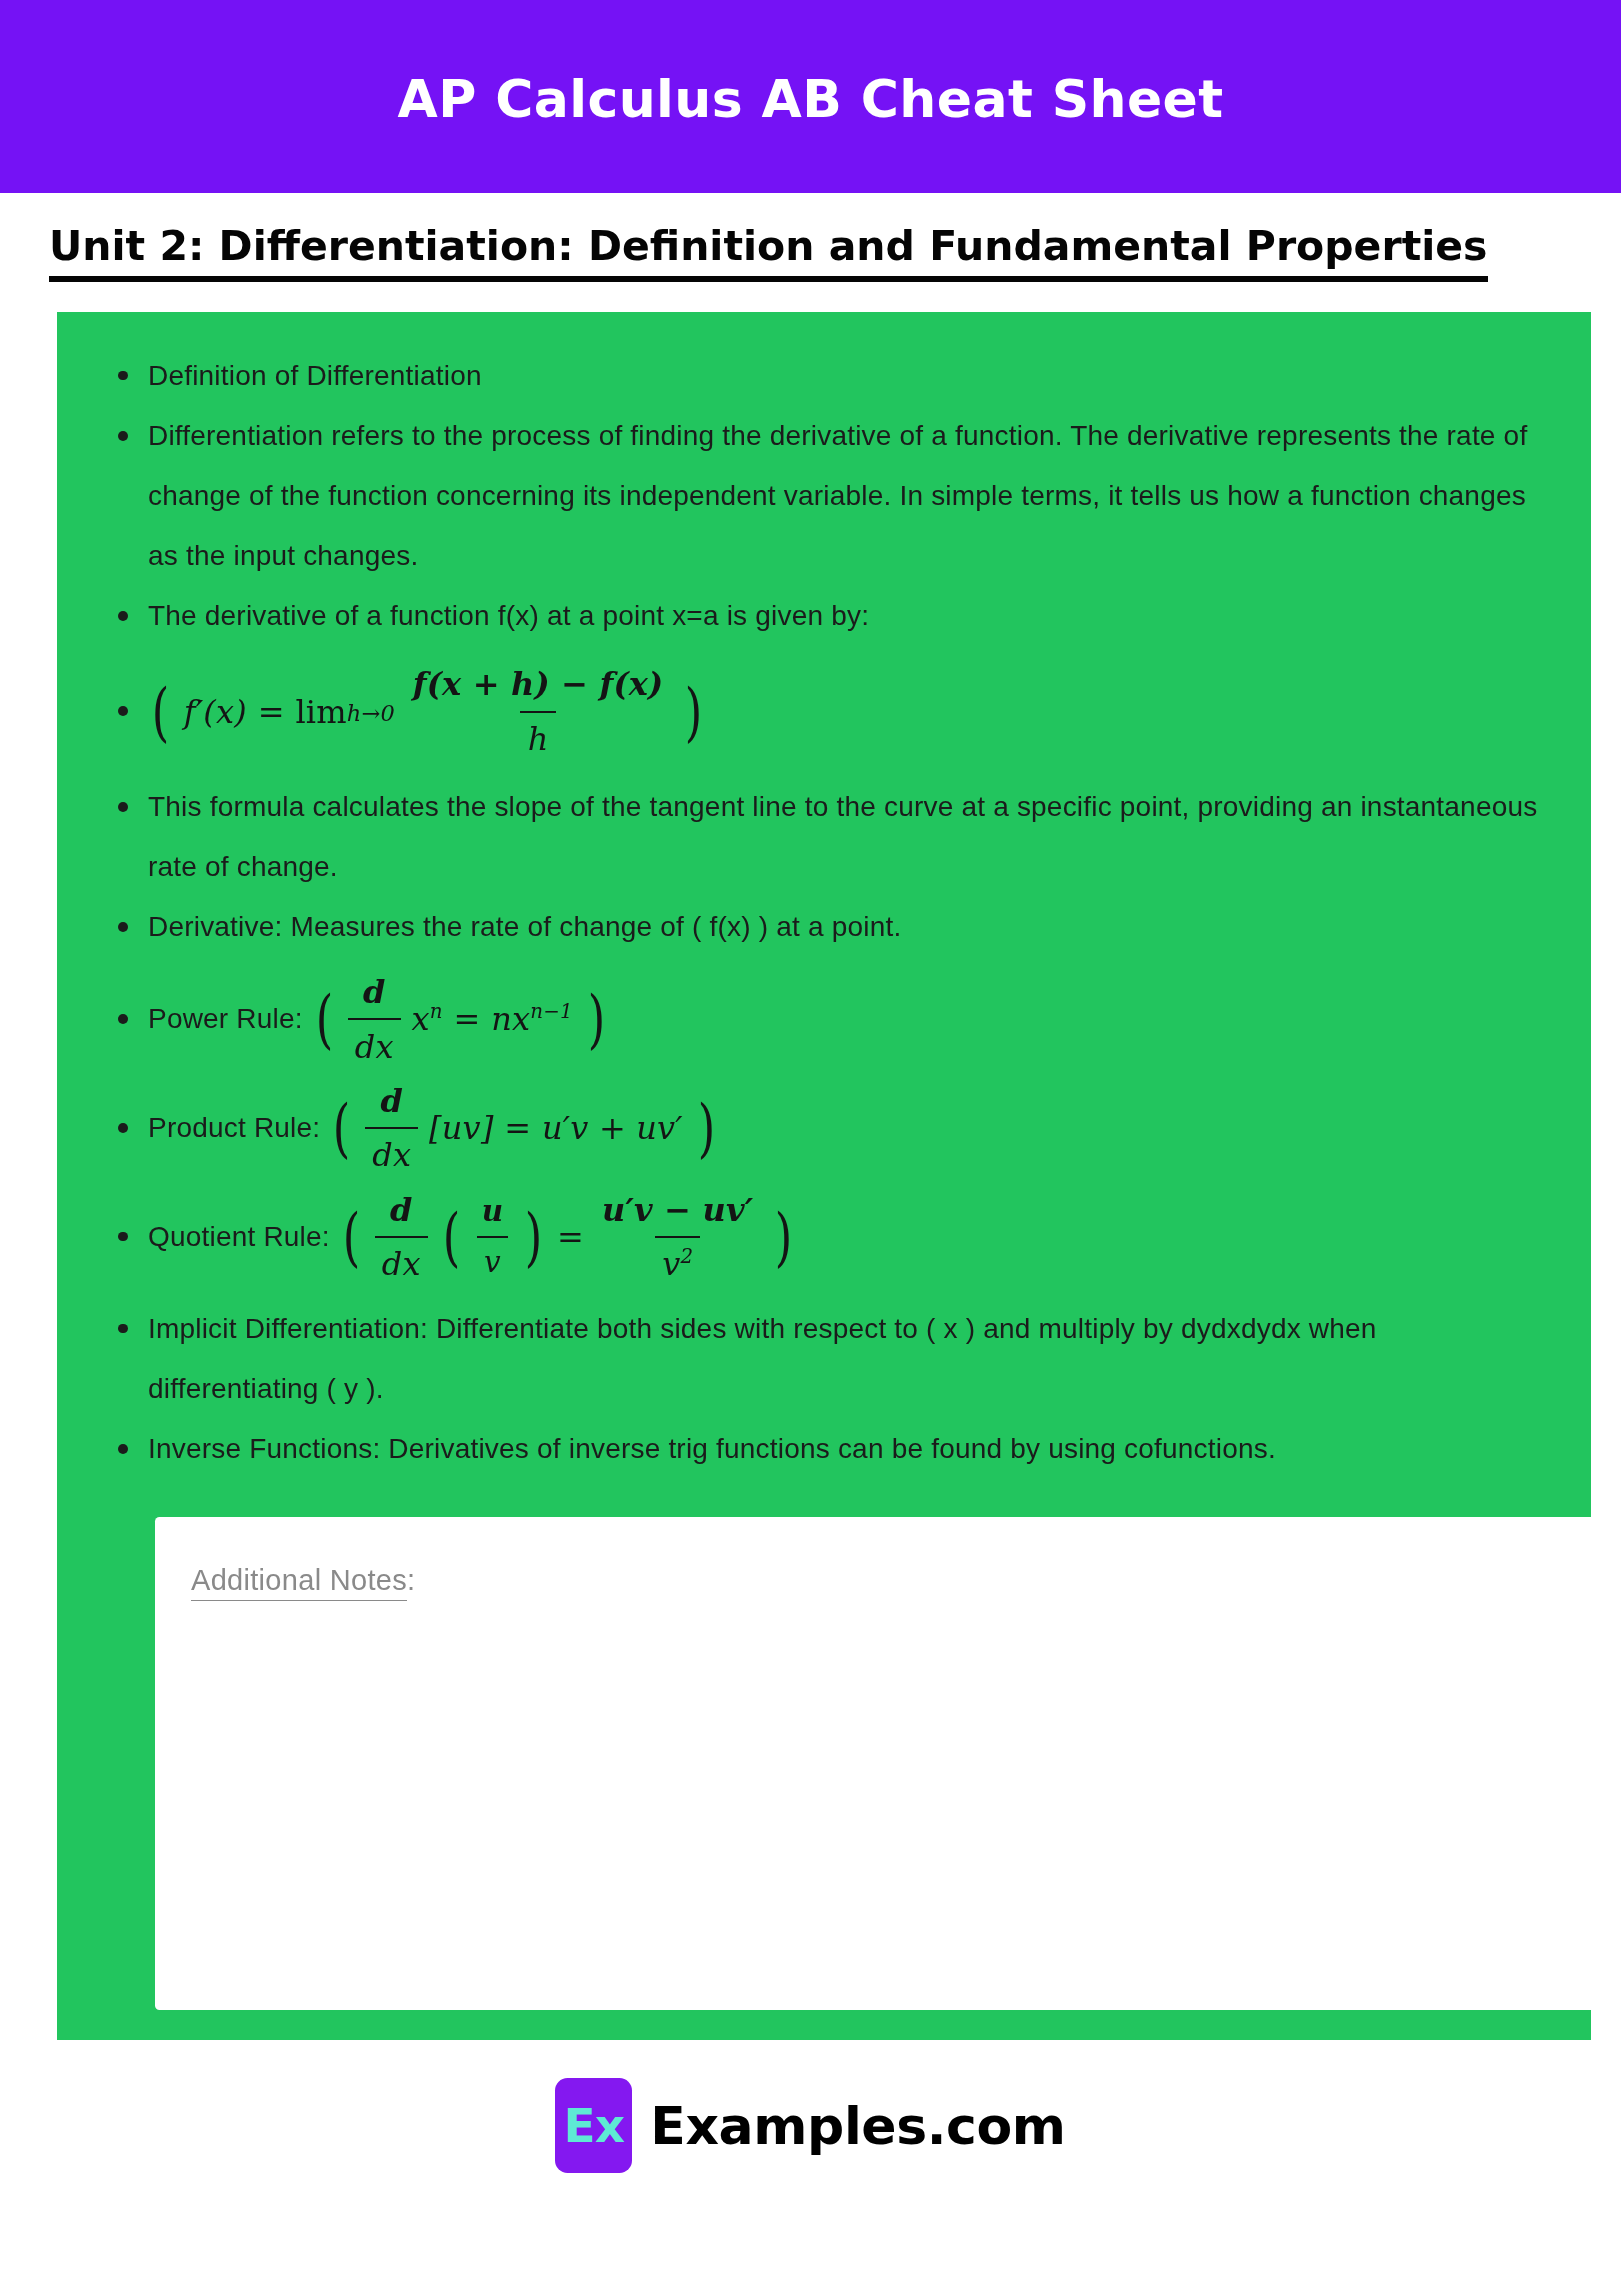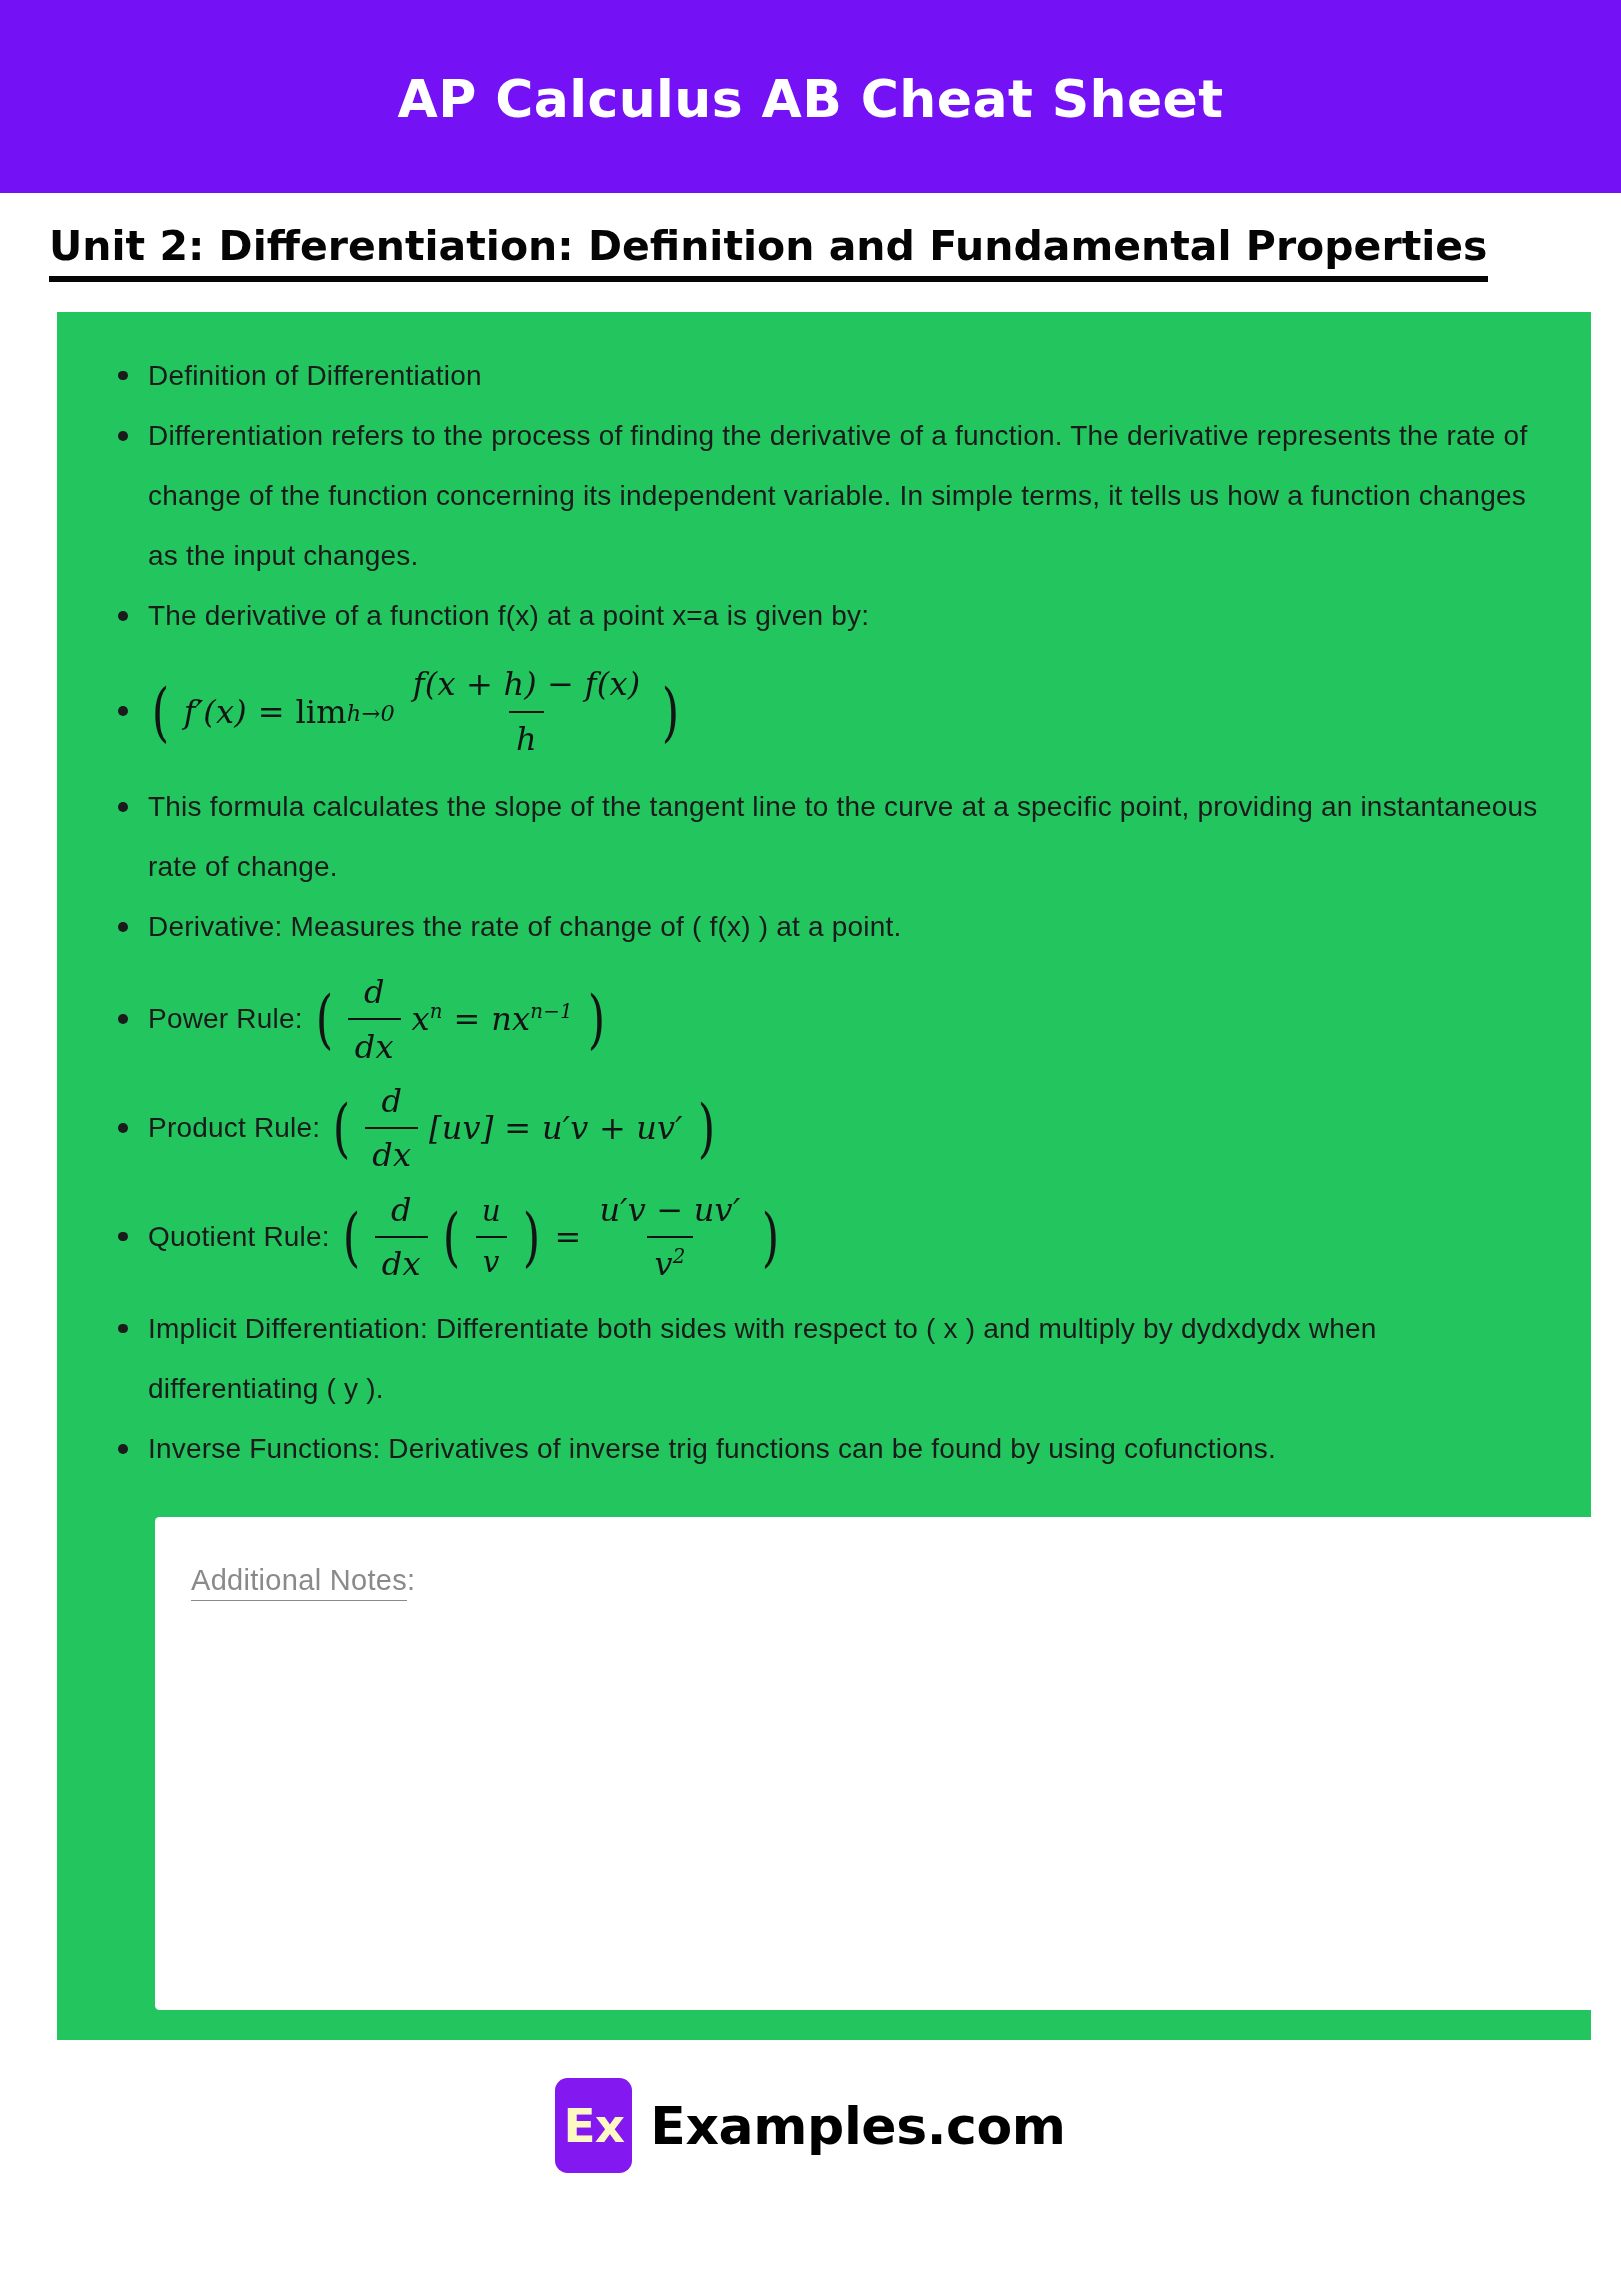--- a/index.html
+++ b/index.html
@@ -63,21 +63,21 @@
     font-family:"DejaVu Serif", serif; font-size:32px; line-height:1.25;
     display:inline-flex; align-items:center; gap:10.7px; color:#141414;
   }
   .mi { font-style:italic; }
   .mo { font-style:normal; }
   .bp {
     font-style:normal; font-size:2em; font-weight:400; line-height:0;
     transform:scaleX(0.7); display:inline-block;
   }
   .frac { display:inline-flex; flex-direction:column; align-items:center; text-align:center; }
-  .frac .fnum { padding:0 7.2px 6.3px 7.2px; display:block; }
+  .frac .fnum { padding:0 7.2px 6.3px 7.2px; display:block;font-weight:bold; }
   .frac .fden { border-top:2.7px solid #141414; padding:6.3px 7.2px 0 7.2px; display:block; }
   .lim-block { display:inline-flex; flex-direction:row; align-items:center; line-height:1; }
   .lim-block .lim-word { font-style:normal; }
   .lim-block .lim-sub { font-size:0.7em; font-style:italic; margin-top:3.6px; }
   .math sup { font-size:0.62em; font-style:italic; vertical-align:super; line-height:0; }
   .inner-frac { font-size:0.92em; }
 
   
   .notes-box {
     margin-top:38px; margin-left:39px; width:1476px; height:493px;
@@ -88,21 +88,21 @@
 
   
   .footer {
     margin-top:38px; display:flex; align-items:center; justify-content:center; gap:18px;
   }
   .logo-square {
     width:77px; height:95px; background:#8418F0; border-radius:12.5px;
     display:flex; align-items:center; justify-content:center;
   }
   .logo-square .logo-ex {
-    color:#fef9c3; font-family:"DejaVu Sans", sans-serif;
+    color:#5eead4; font-family:"DejaVu Sans", sans-serif;
     font-size:47px; font-weight:800; letter-spacing:-0.9px;
   }
   .brand-text {
     font-family:"DejaVu Sans", sans-serif; font-size:52px; font-weight:800;
     color:#000000; letter-spacing:-0.4px;
   }
 </style>
 </head>
 <body>
 

